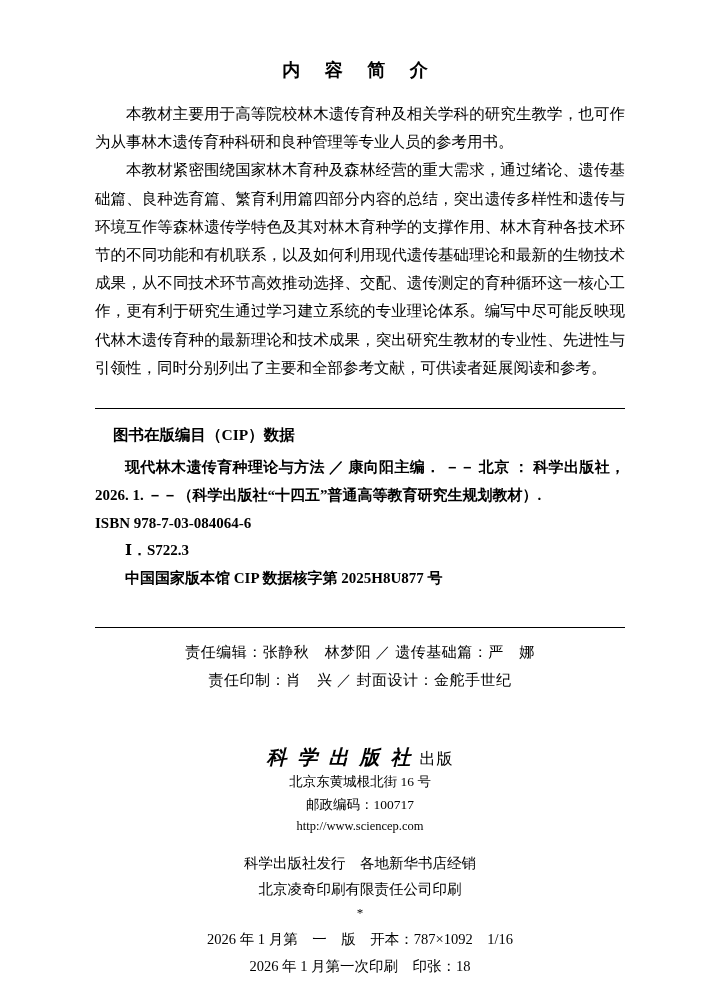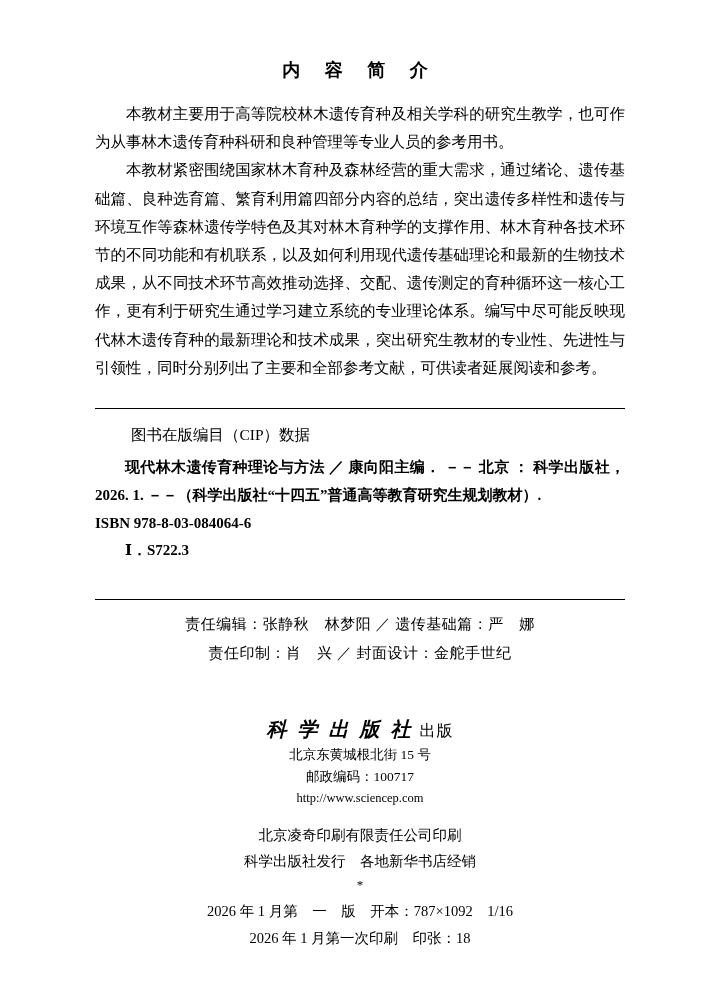--- a/index.html
+++ b/index.html
@@ -42,23 +42,23 @@
     border-top: 1.6px solid #000;
     margin: 26px 0 0 0;
     height: 0;
   }
   .cip-block {
     padding-top: 12px;
     padding-bottom: 8px;
   }
   .cip-heading {
     font-size: 15.5px;
-    font-weight: normal;
+    font-weight: bold;
     text-align: left;
-    margin: 4px 0 8px 36px;
+    margin: 4px 0 8px 18px;
   }
   .cip-line {
     font-size: 15px;
     line-height: 1.85;
     margin: 0;
     text-align: justify;
     text-justify: inter-ideograph;
     font-weight: bold;
   }
   .cip-indent {
@@ -133,43 +133,44 @@
   <div class="abstract">
     <p>本教材主要用于高等院校林木遗传育种及相关学科的研究生教学，也可作为从事林木遗传育种科研和良种管理等专业人员的参考用书。</p>
     <p>本教材紧密围绕国家林木育种及森林经营的重大需求，通过绪论、遗传基础篇、良种选育篇、繁育利用篇四部分内容的总结，突出遗传多样性和遗传与环境互作等森林遗传学特色及其对林木育种学的支撑作用、林木育种各技术环节的不同功能和有机联系，以及如何利用现代遗传基础理论和最新的生物技术成果，从不同技术环节高效推动选择、交配、遗传测定的育种循环这一核心工作，更有利于研究生通过学习建立系统的专业理论体系。编写中尽可能反映现代林木遗传育种的最新理论和技术成果，突出研究生教材的专业性、先进性与引领性，同时分别列出了主要和全部参考文献，可供读者延展阅读和参考。</p>
   </div>
 
   <hr class="rule">
 
   <div class="cip-block">
     <div class="cip-heading">图书在版编目（CIP）数据</div>
     <p class="cip-line cip-indent">现代林木遗传育种理论与方法 ／ 康向阳主编． －－ 北京 ： 科学出版社，2026. 1. －－（科学出版社“十四五”普通高等教育研究生规划教材）.</p>
-    <p class="cip-line">ISBN 978-8-03-084064-6</p>
+    <p class="cip-line">ISBN 978-7-03-084064-6</p>
     <p class="cip-line cip-indent">Ⅰ．S722.3</p>
+    <p class="cip-line cip-indent">中国国家版本馆 CIP 数据核字第 2025H8U877 号</p>
   </div>
 
   <hr class="rule">
 
   <div class="credits">
     <div class="line">责任编辑：张静秋　林梦阳 ／ 遗传基础篇：严　娜</div>
     <div class="line">责任印制：肖　兴 ／ 封面设计：金舵手世纪</div>
   </div>
 
   <div class="publisher-block">
     <div class="pub-name-row">
       <span class="pub-brand">科 学 出 版 社</span><span class="pub-suffix">出版</span>
     </div>
-    <div class="pub-small">北京东黄城根北街 15 号</div>
+    <div class="pub-small">北京东黄城根北街 16 号</div>
     <div class="pub-small">邮政编码：100717</div>
     <div class="pub-url">http://www.sciencep.com</div>
   </div>
 
   <div class="printer-block">
+    <div>科学出版社发行　各地新华书店经销</div>
     <div>北京凌奇印刷有限责任公司印刷</div>
-    <div>科学出版社发行　各地新华书店经销</div>
   </div>
 
   <div class="star">*</div>
 
   <div class="spec-block">
     <div>
       <span class="nowrap">2026 年 1 月第　一　版</span>&nbsp;&nbsp;&nbsp;&nbsp;<span class="nowrap">开本：787×1092　1/16</span>
     </div>
     <div>
       <span class="nowrap">2026 年 1 月第一次印刷</span>&nbsp;&nbsp;&nbsp;&nbsp;<span class="nowrap">印张：18</span>

